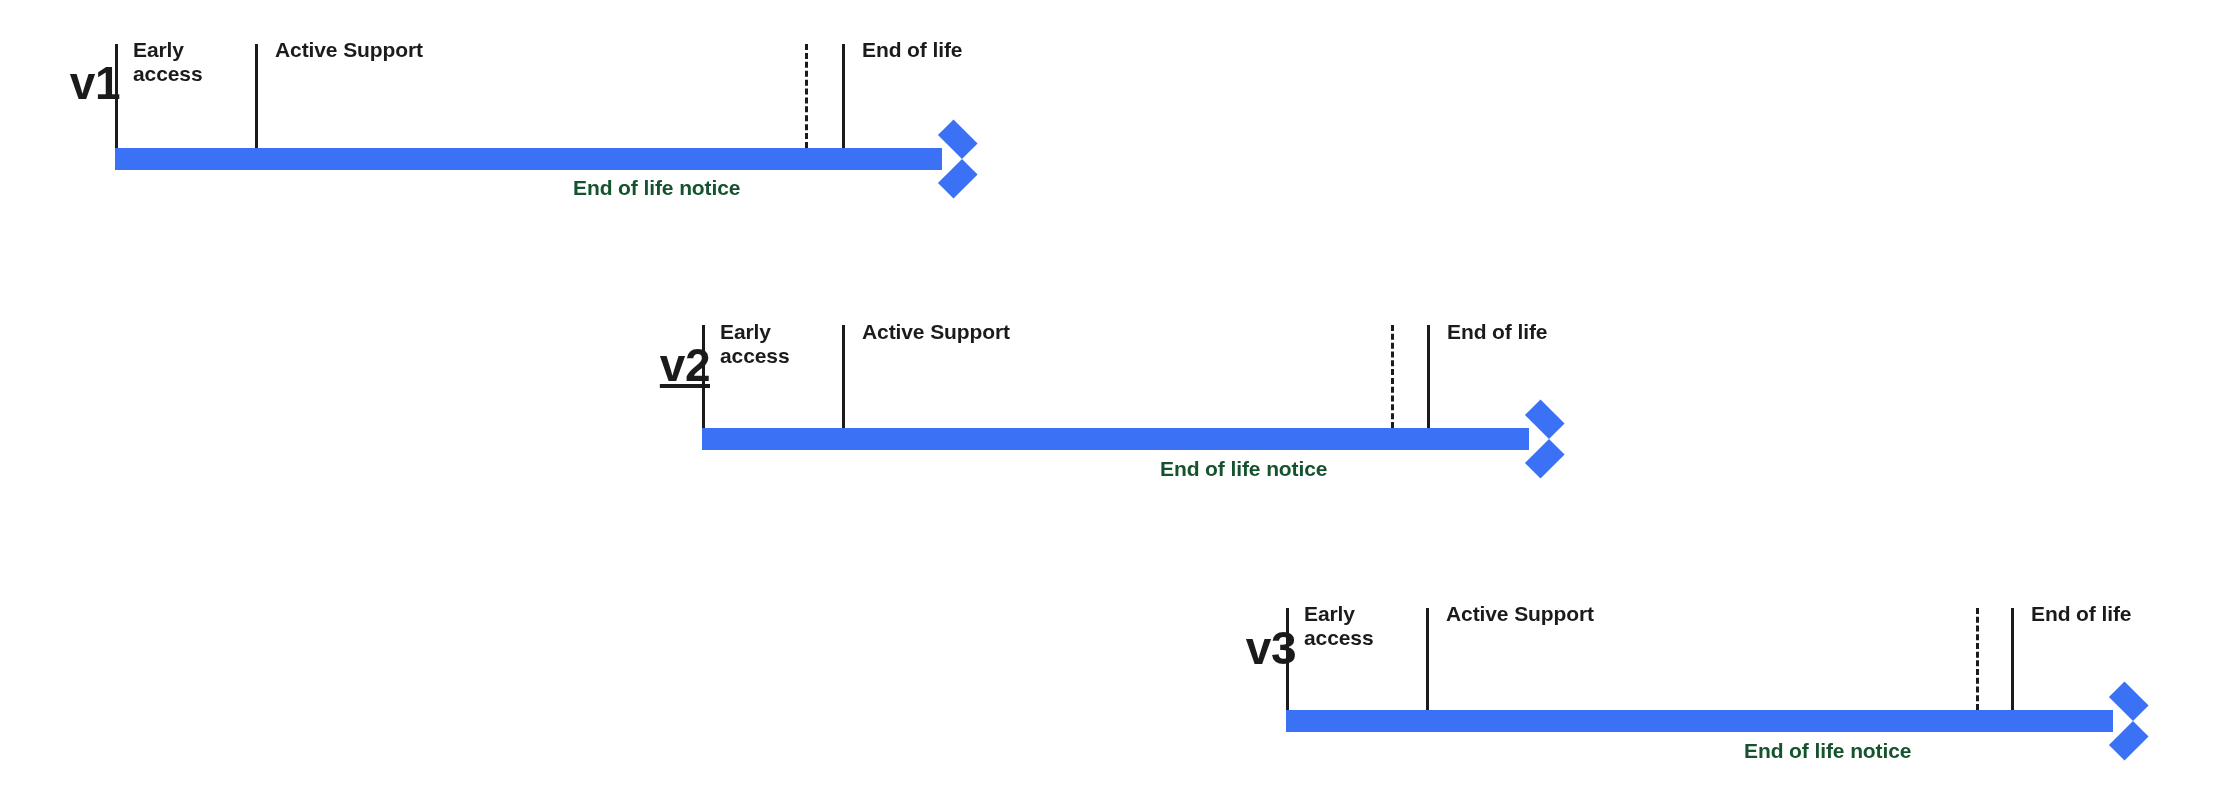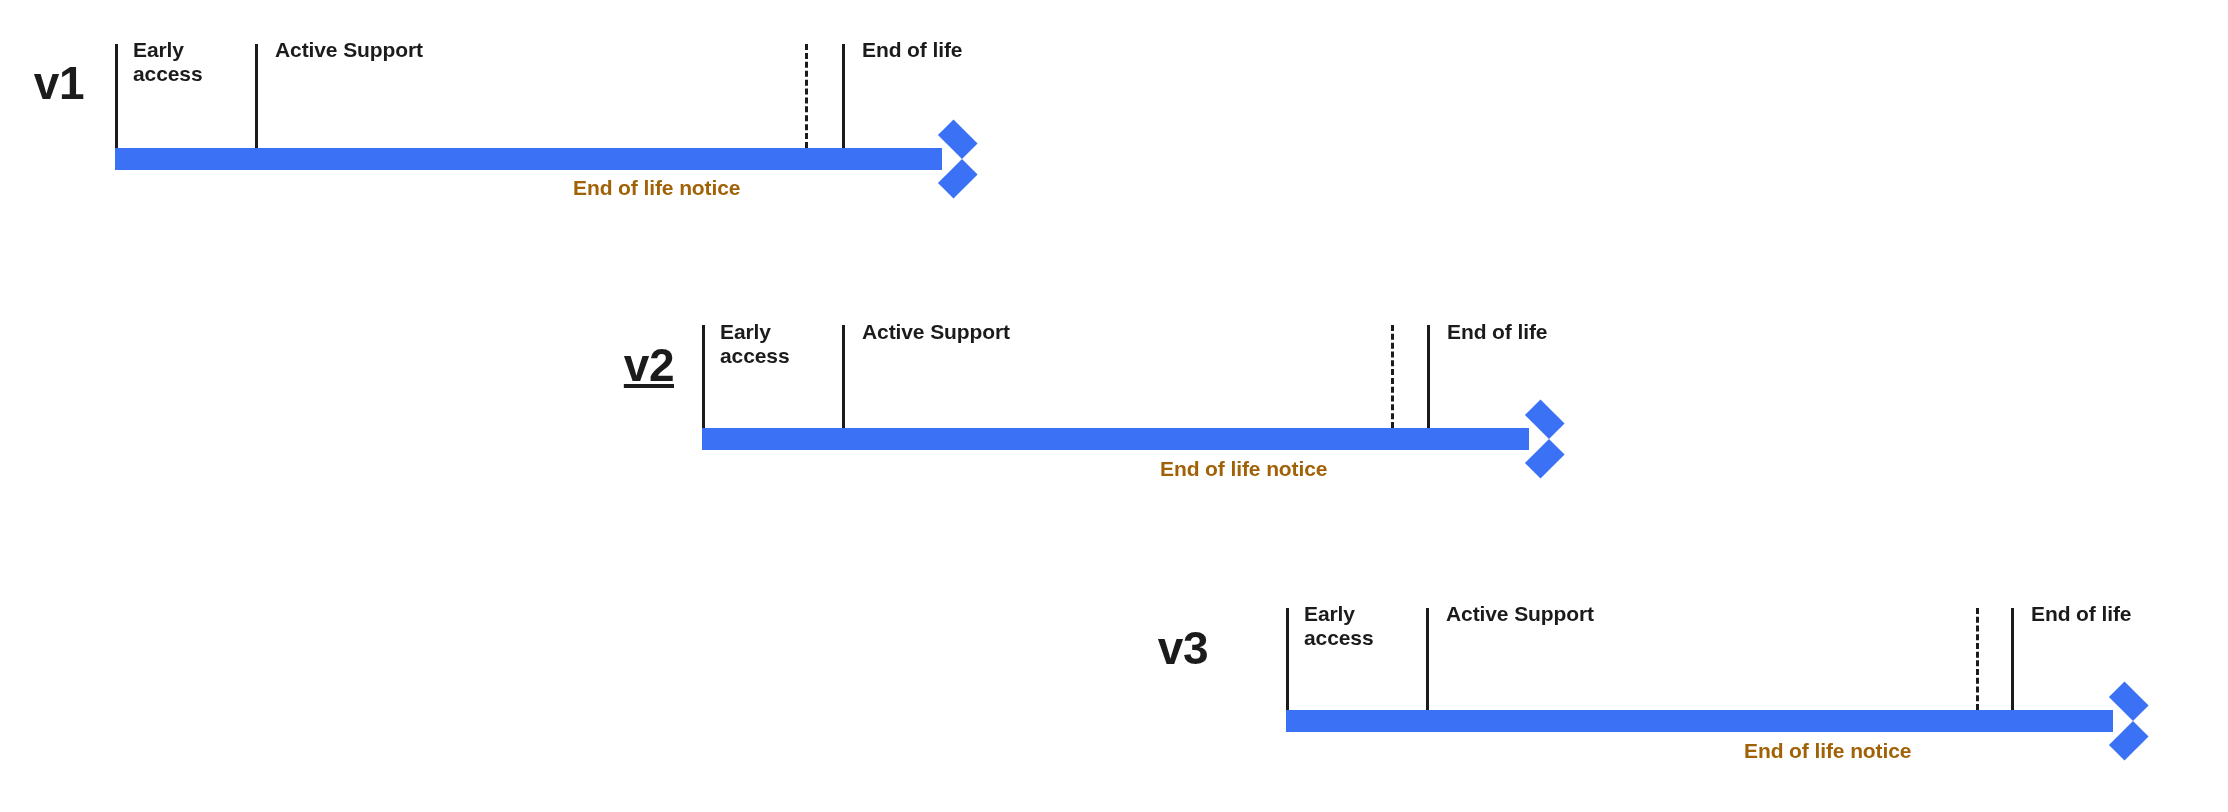--- a/index.html
+++ b/index.html
@@ -29,20 +29,21 @@
 
   .version-label {
     position: absolute;
     font-size: 46px;
     font-weight: 700;
     color: #1b1b1b;
     letter-spacing: -0.5px;
     line-height: 1;
     white-space: nowrap;
     text-align: right;
+    margin-left: 36px;
   }
 
   
   .divider {
     position: absolute;
     width: 3px;
     background: #1b1b1b;
   }
   .divider.dashed {
     width: 0;
@@ -98,21 +99,21 @@
     bottom: 0px;
     transform-origin: 100% 0%;
     transform: rotate(-45deg);
   }
 
   
   .notice-label {
     position: absolute;
     font-size: 21px;
     font-weight: 700;
-    color: #a16207;
+    color: #14532d;
     white-space: nowrap;
     letter-spacing: -0.1px;
   }
 </style>
 </head>
 <body>
 
 <div id="canvas" style="width: 2228px; height: 812px;">
     <div class="lifecycle-row">
       <div class="version-label" style="left: 26px; top: 60px; width: 58px;">v1</div>
@@ -140,21 +141,21 @@
       <div class="divider dashed" style="left: 1391px; top: 325px; height: 103px;"></div>
       <div class="divider" style="left: 1427px; top: 325px; height: 103px;"></div>
       <div class="phase-label" style="left: 1447px; top: 320px; width: 220px;">End of life</div>
       <div class="timeline-arrow" style="--accent: #3b71f4; left: 702px; top: 428px; width: 855px;">
         <div class="shaft" style="width: 827px;"></div>
         <div class="head" style="left: 811px;"></div>
       </div>
       <div class="notice-label" style="left: 1160px; top: 457px;">End of life notice</div>
     </div>
     <div class="lifecycle-row">
-      <div class="version-label" style="left: 1144px; top: 625px; width: 64px;">v3</div>
+      <div class="version-label" style="left: 1196px; top: 625px; width: 64px;">v3</div>
       <div class="divider" style="left: 1286px; top: 608px; height: 102px;"></div>
       <div class="phase-label" style="left: 1304px; top: 602px; width: 120px;">Early
 access</div>
       <div class="divider" style="left: 1426px; top: 608px; height: 102px;"></div>
       <div class="phase-label" style="left: 1446px; top: 602px; width: 300px;">Active Support</div>
       <div class="divider dashed" style="left: 1976px; top: 608px; height: 102px;"></div>
       <div class="divider" style="left: 2011px; top: 608px; height: 102px;"></div>
       <div class="phase-label" style="left: 2031px; top: 602px; width: 220px;">End of life</div>
       <div class="timeline-arrow" style="--accent: #3b71f4; left: 1286px; top: 710px; width: 855px;">
         <div class="shaft" style="width: 827px;"></div>

